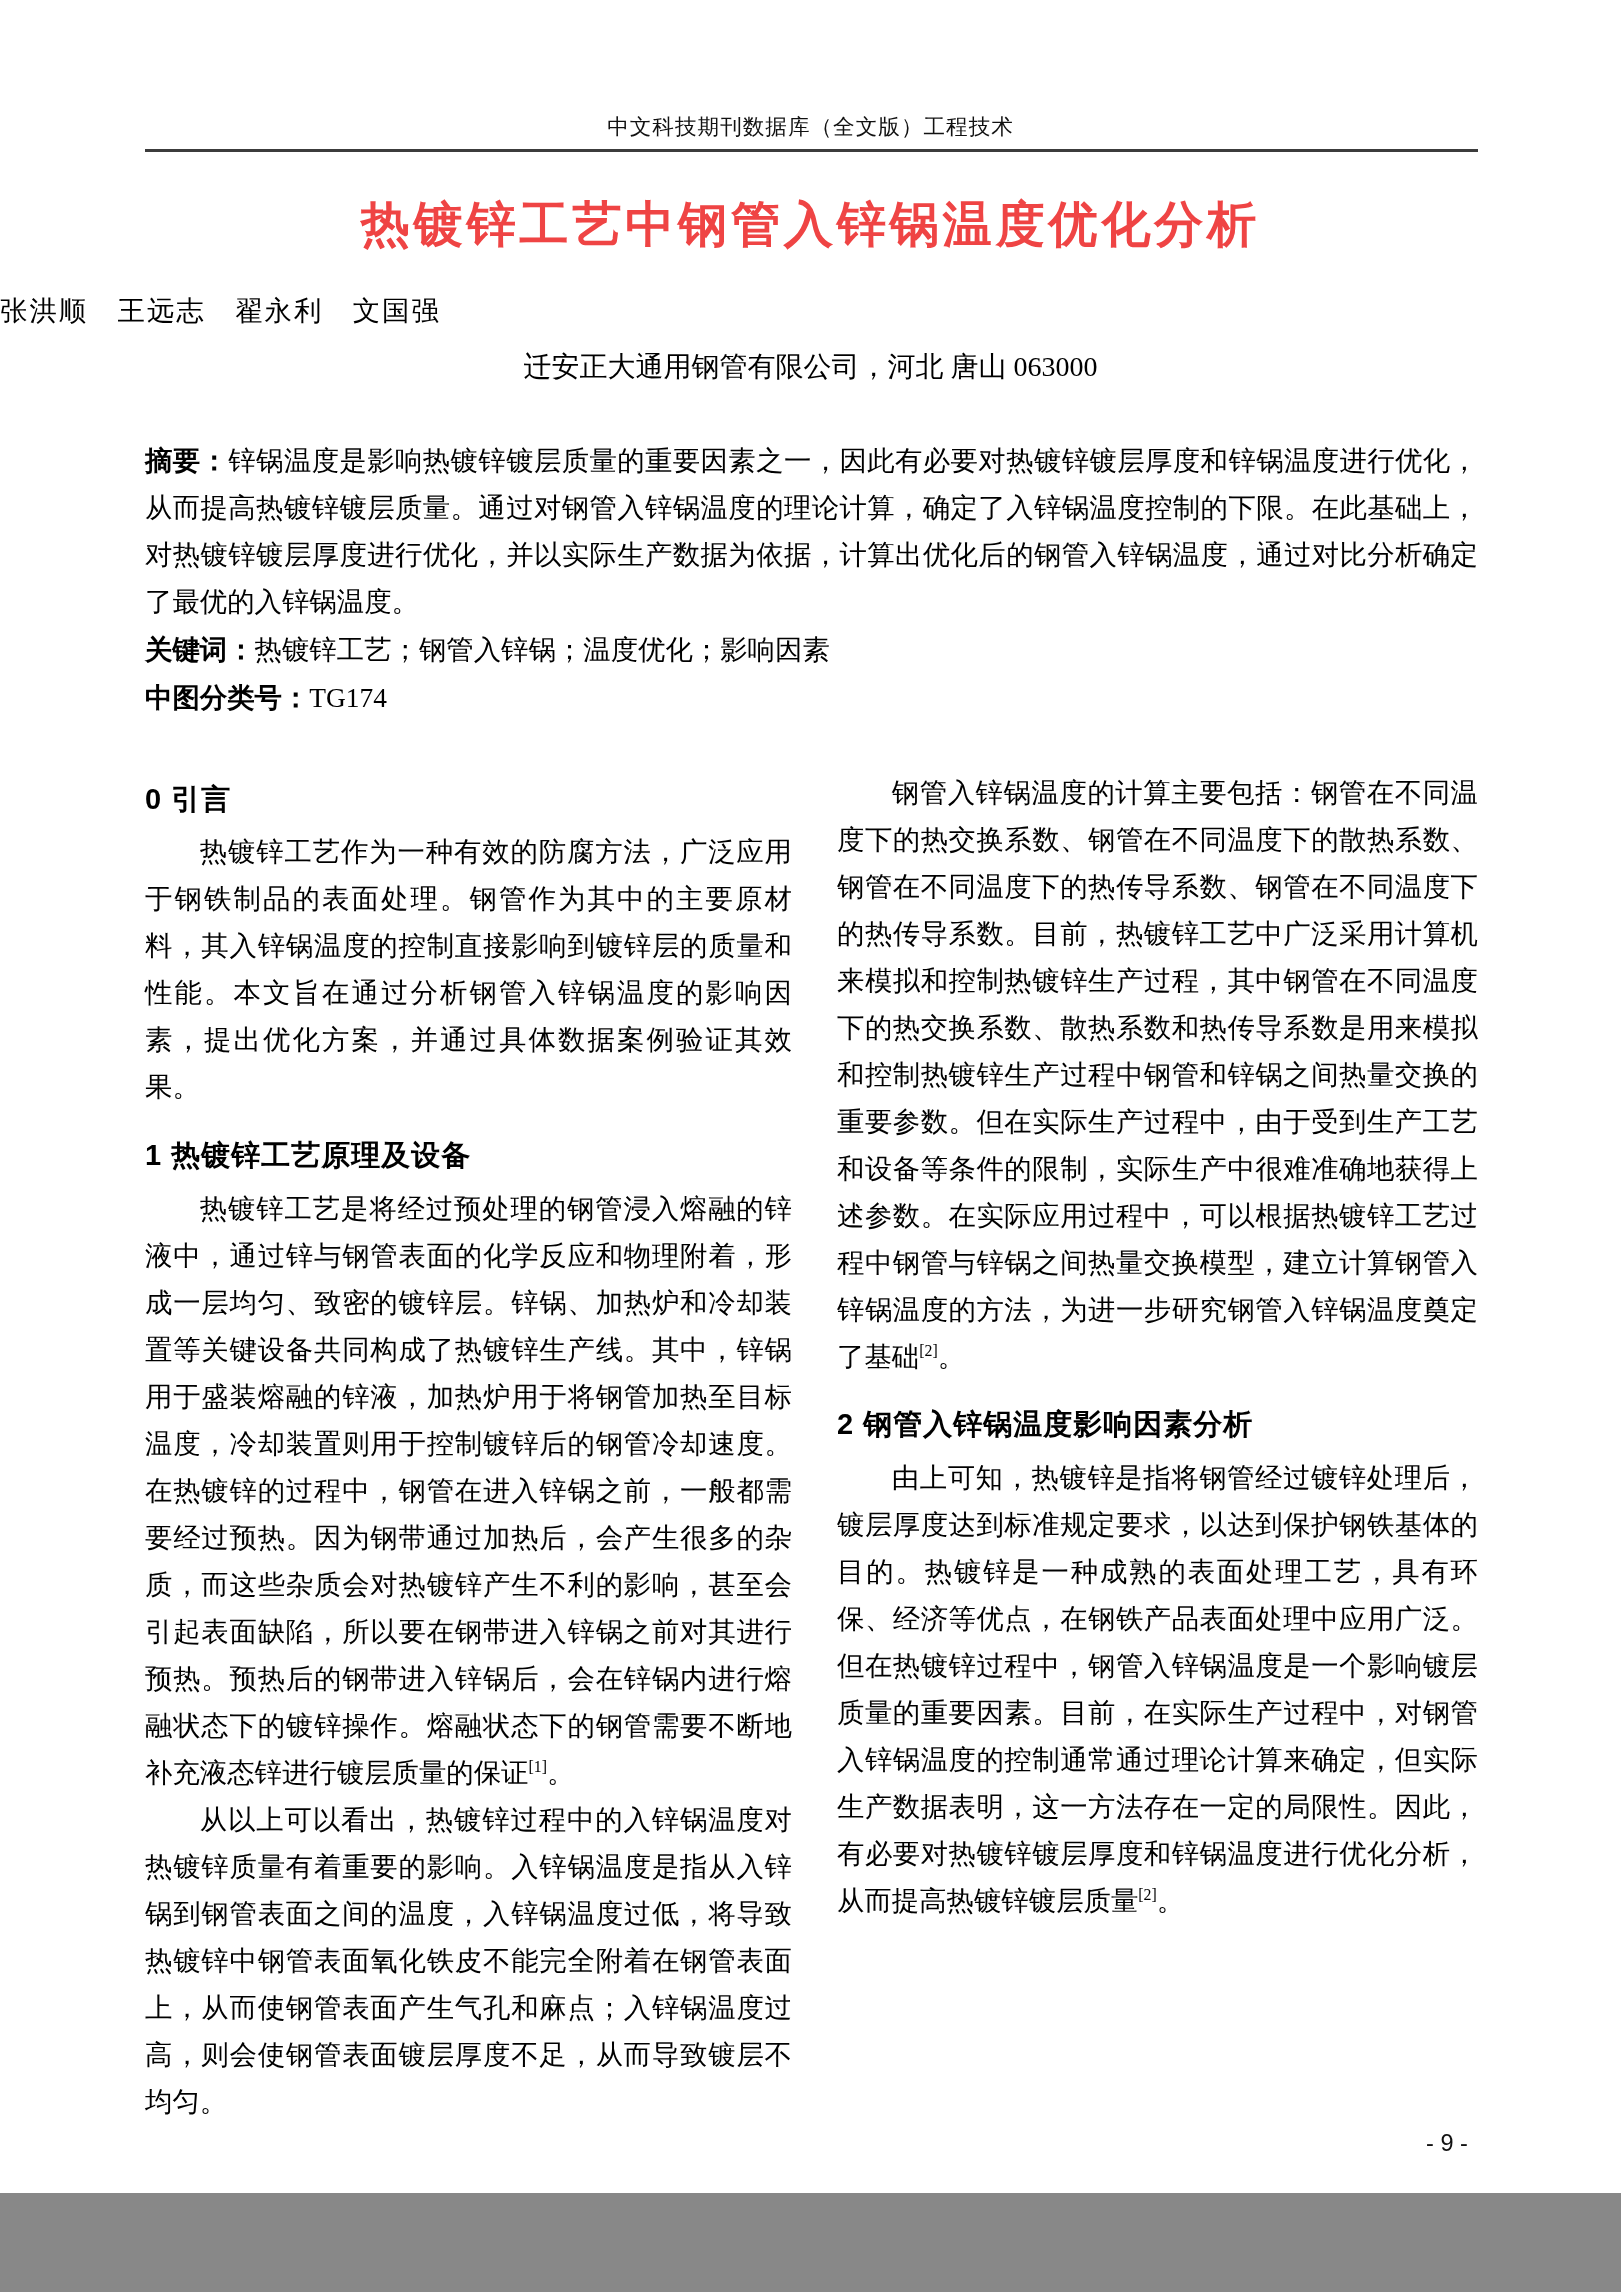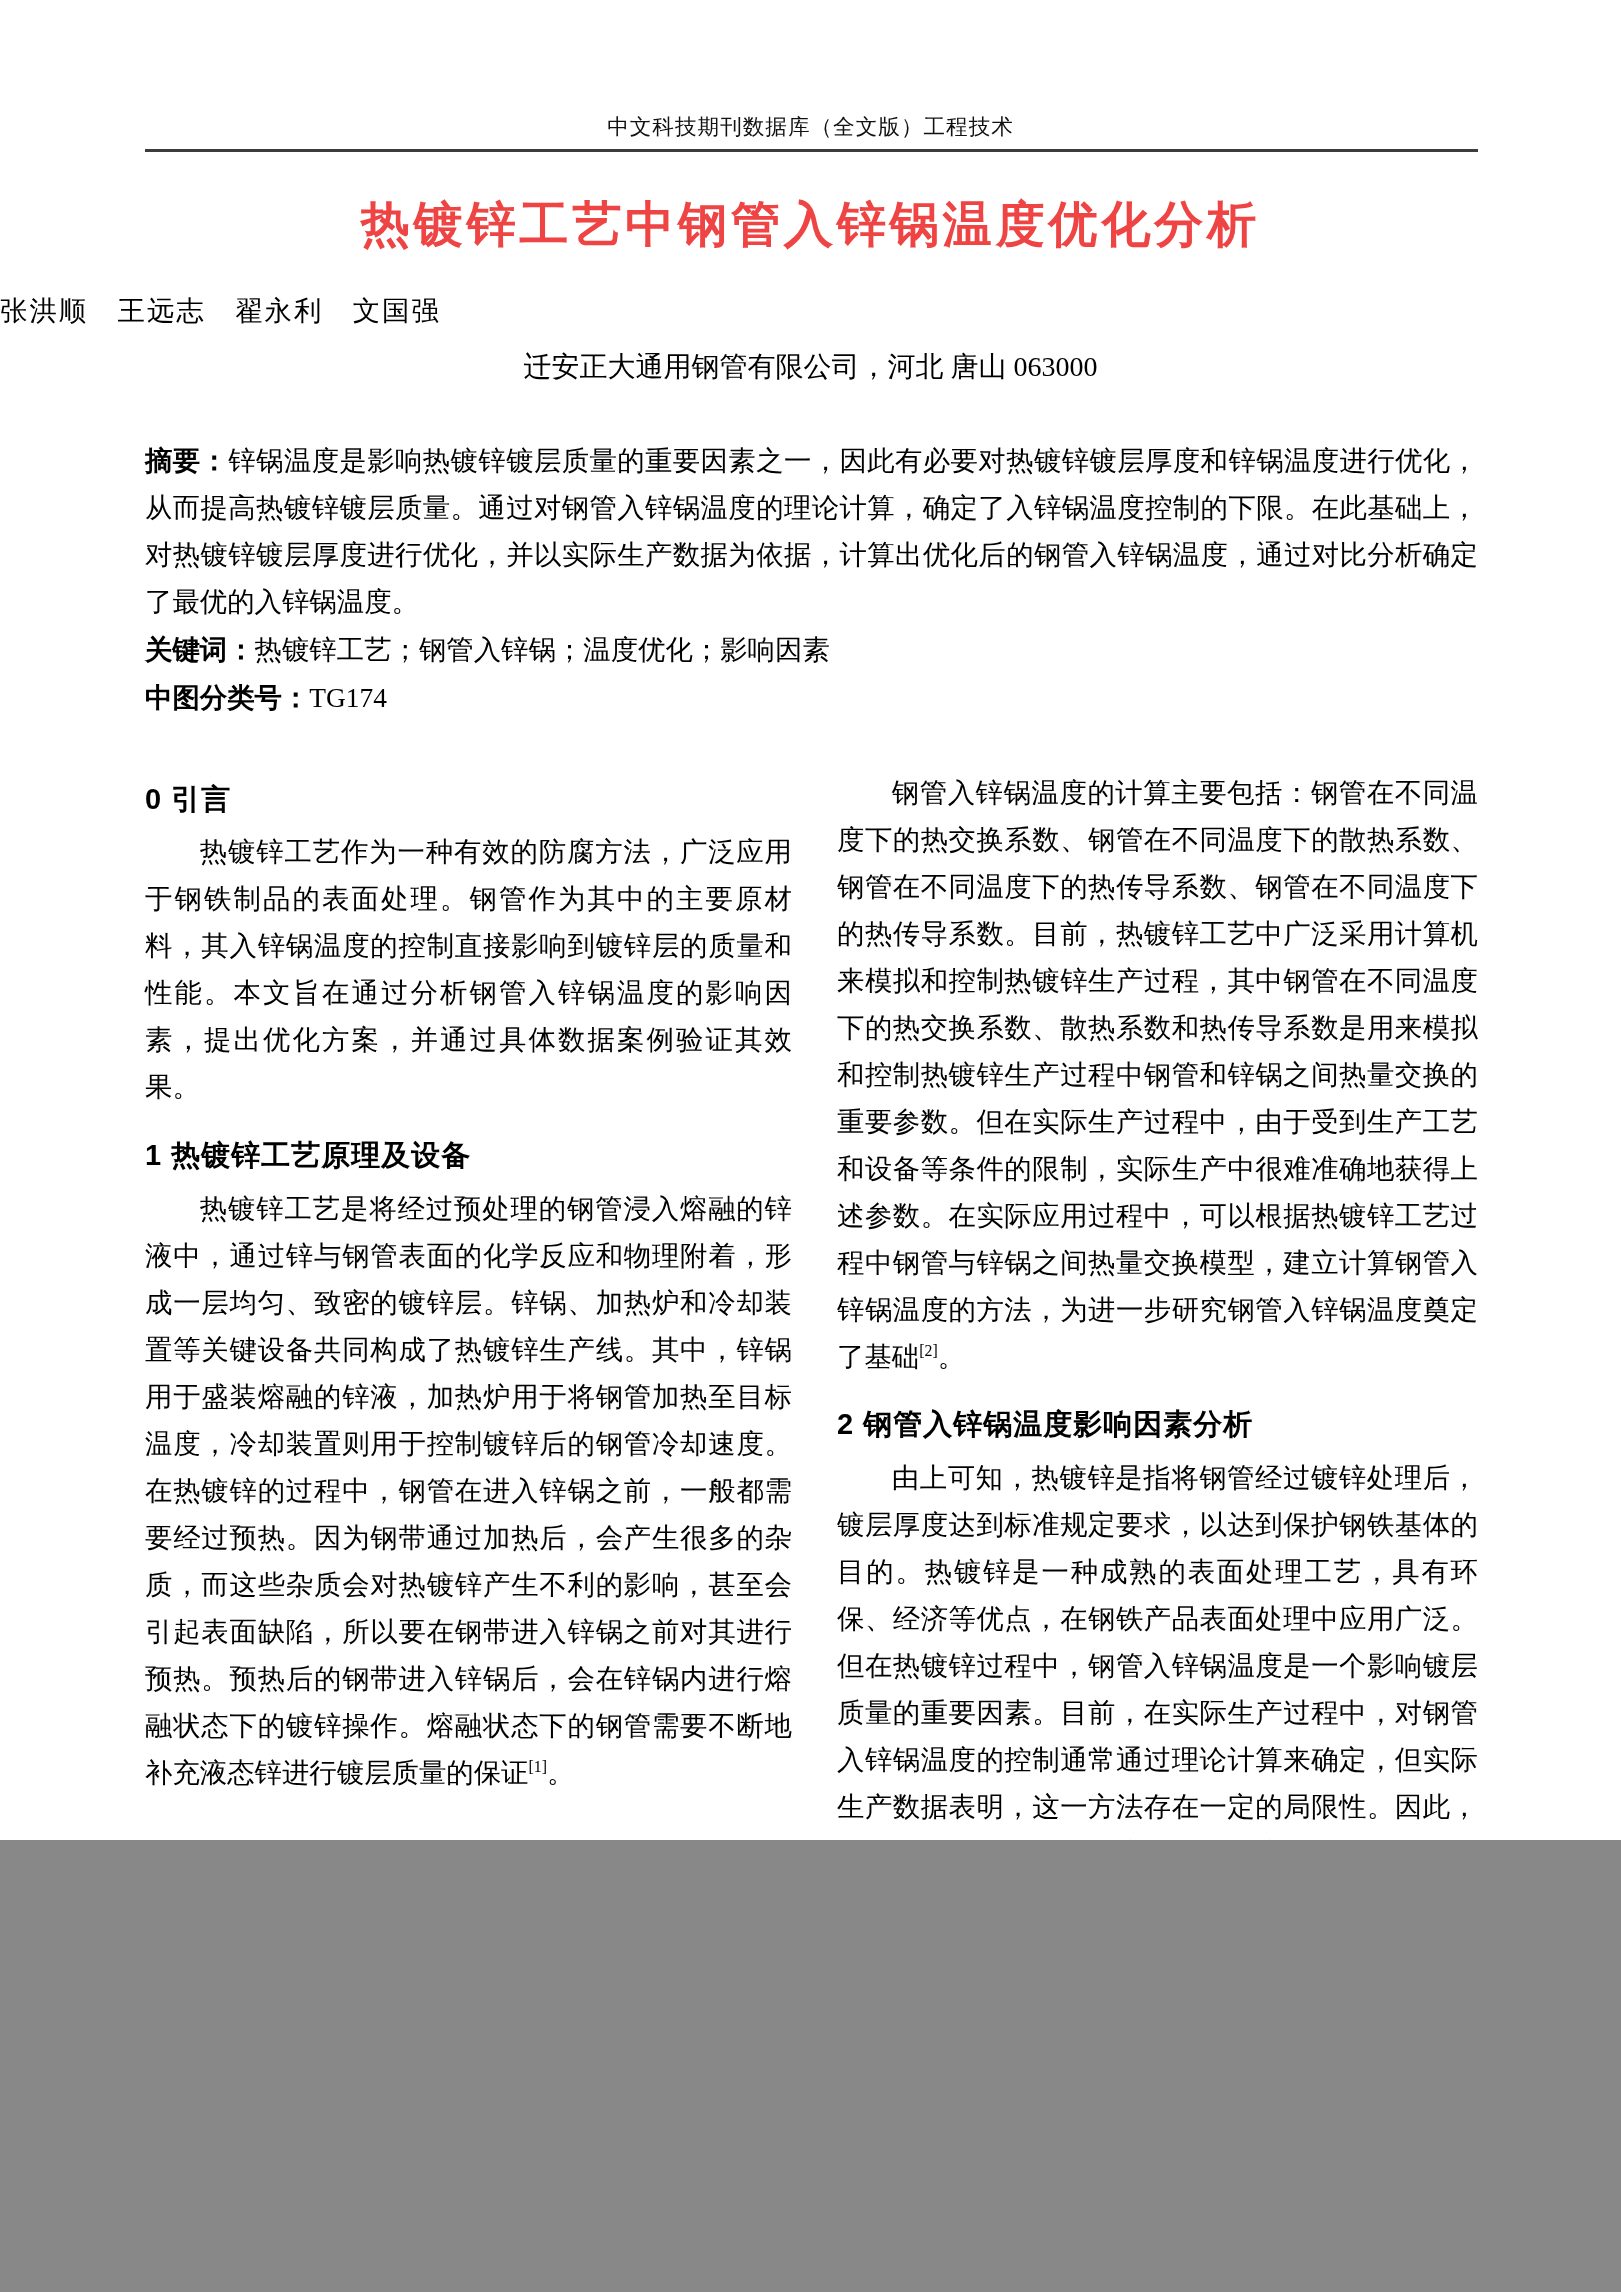--- a/index.html
+++ b/index.html
@@ -1,19 +1,19 @@
 <!DOCTYPE html>
 <html><head>
 <meta charset="utf-8">
 <style>
   html, body { margin: 0; padding: 0; background: #888; }
   .page {
     position: relative;
     width: 1621px;
-    height: 1840px;
+    height: 2193px;
     margin: 0 auto;
     background: #ffffff;
     color: #000;
     font-family: "Liberation Serif", "DejaVu Serif", serif;
     overflow: hidden;
   }
   .journal-header {
     position: absolute;
     top: 114px; left: 0; width: 100%;
     text-align: center;
@@ -137,20 +137,21 @@
     <p><span class="meta-label">关键词：</span><span>热镀锌工艺；钢管入锌锅；温度优化；影响因素</span></p>
     <p><span class="meta-label">中图分类号：</span><span>TG174</span></p>
   </div>
 
   <div class="columns">
     <div class="col col-left">
         <h3>0 引言</h3>
         <p><span>热镀锌工艺作为一种有效的防腐方法，广泛应用于钢铁制品的表面处理。钢管作为其中的主要原材料，其入锌锅温度的控制直接影响到镀锌层的质量和性能。本文旨在通过分析钢管入锌锅温度的影响因素，提出优化方案，并通过具体数据案例验证其效果。</span></p>
         <h3>1 热镀锌工艺原理及设备</h3>
         <p><span>热镀锌工艺是将经过预处理的钢管浸入熔融的锌液中，通过锌与钢管表面的化学反应和物理附着，形成一层均匀、致密的镀锌层。锌锅、加热炉和冷却装置等关键设备共同构成了热镀锌生产线。其中，锌锅用于盛装熔融的锌液，加热炉用于将钢管加热至目标温度，冷却装置则用于控制镀锌后的钢管冷却速度。在热镀锌的过程中，钢管在进入锌锅之前，一般都需要经过预热。因为钢带通过加热后，会产生很多的杂质，而这些杂质会对热镀锌产生不利的影响，甚至会引起表面缺陷，所以要在钢带进入锌锅之前对其进行预热。预热后的钢带进入锌锅后，会在锌锅内进行熔融状态下的镀锌操作。熔融状态下的钢管需要不断地补充液态锌进行镀层质量的保证</span><sup>[1]</sup><span>。</span></p>
+        <p><span>从以上可以看出，热镀锌过程中的入锌锅温度对热镀锌质量有着重要的影响。入锌锅温度是指从入锌锅到钢管表面之间的温度，入锌锅温度过低，将导致热镀锌中钢管表面氧化铁皮不能完全附着在钢管表面上，从而使钢管表面产生气孔和麻点；入锌锅温度过高，则会使钢管表面镀层厚度不足，从而导致镀层不均匀。</span></p>
       </div>
     <div class="col col-right">
         <p><span>钢管入锌锅温度的计算主要包括：钢管在不同温度下的热交换系数、钢管在不同温度下的散热系数、钢管在不同温度下的热传导系数、钢管在不同温度下的热传导系数。目前，热镀锌工艺中广泛采用计算机来模拟和控制热镀锌生产过程，其中钢管在不同温度下的热交换系数、散热系数和热传导系数是用来模拟和控制热镀锌生产过程中钢管和锌锅之间热量交换的重要参数。但在实际生产过程中，由于受到生产工艺和设备等条件的限制，实际生产中很难准确地获得上述参数。在实际应用过程中，可以根据热镀锌工艺过程中钢管与锌锅之间热量交换模型，建立计算钢管入锌锅温度的方法，为进一步研究钢管入锌锅温度奠定了基础</span><sup>[2]</sup><span>。</span></p>
         <h3>2 钢管入锌锅温度影响因素分析</h3>
         <p><span>由上可知，热镀锌是指将钢管经过镀锌处理后，镀层厚度达到标准规定要求，以达到保护钢铁基体的目的。热镀锌是一种成熟的表面处理工艺，具有环保、经济等优点，在钢铁产品表面处理中应用广泛。但在热镀锌过程中，钢管入锌锅温度是一个影响镀层质量的重要因素。目前，在实际生产过程中，对钢管入锌锅温度的控制通常通过理论计算来确定，但实际生产数据表明，这一方法存在一定的局限性。因此，有必要对热镀锌镀层厚度和锌锅温度进行优化分析，从而提高热镀锌镀层质量</span><sup>[2]</sup><span>。</span></p>
       </div>
   </div>
 
 
   <div class="page-number">- 9 -</div>

